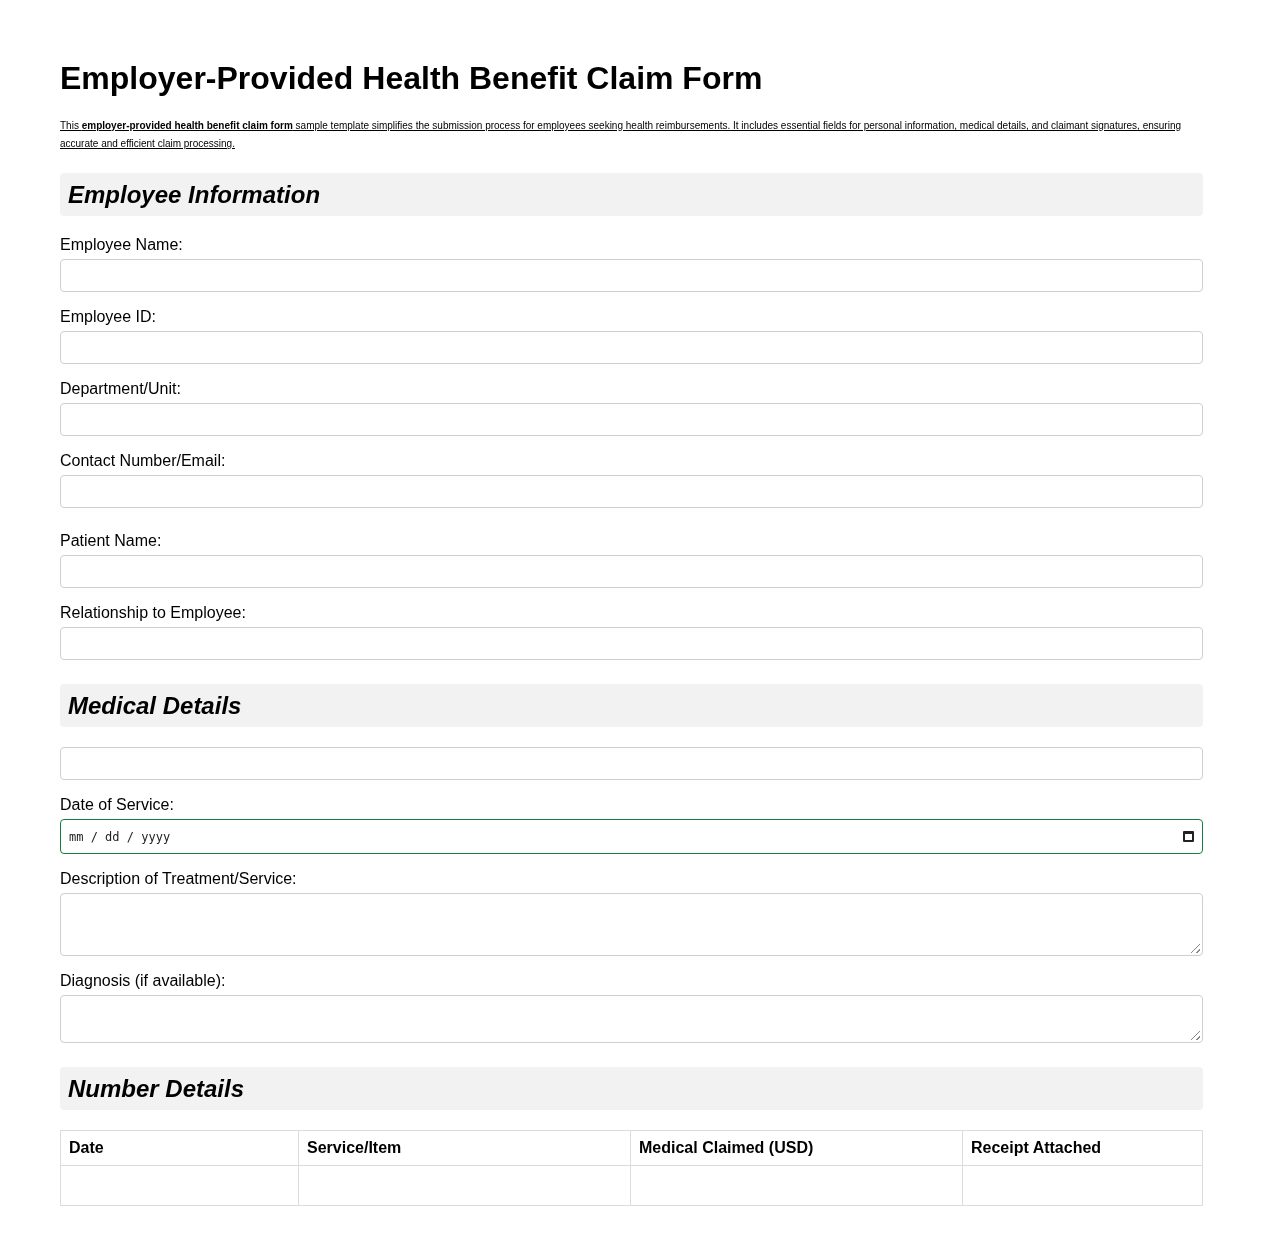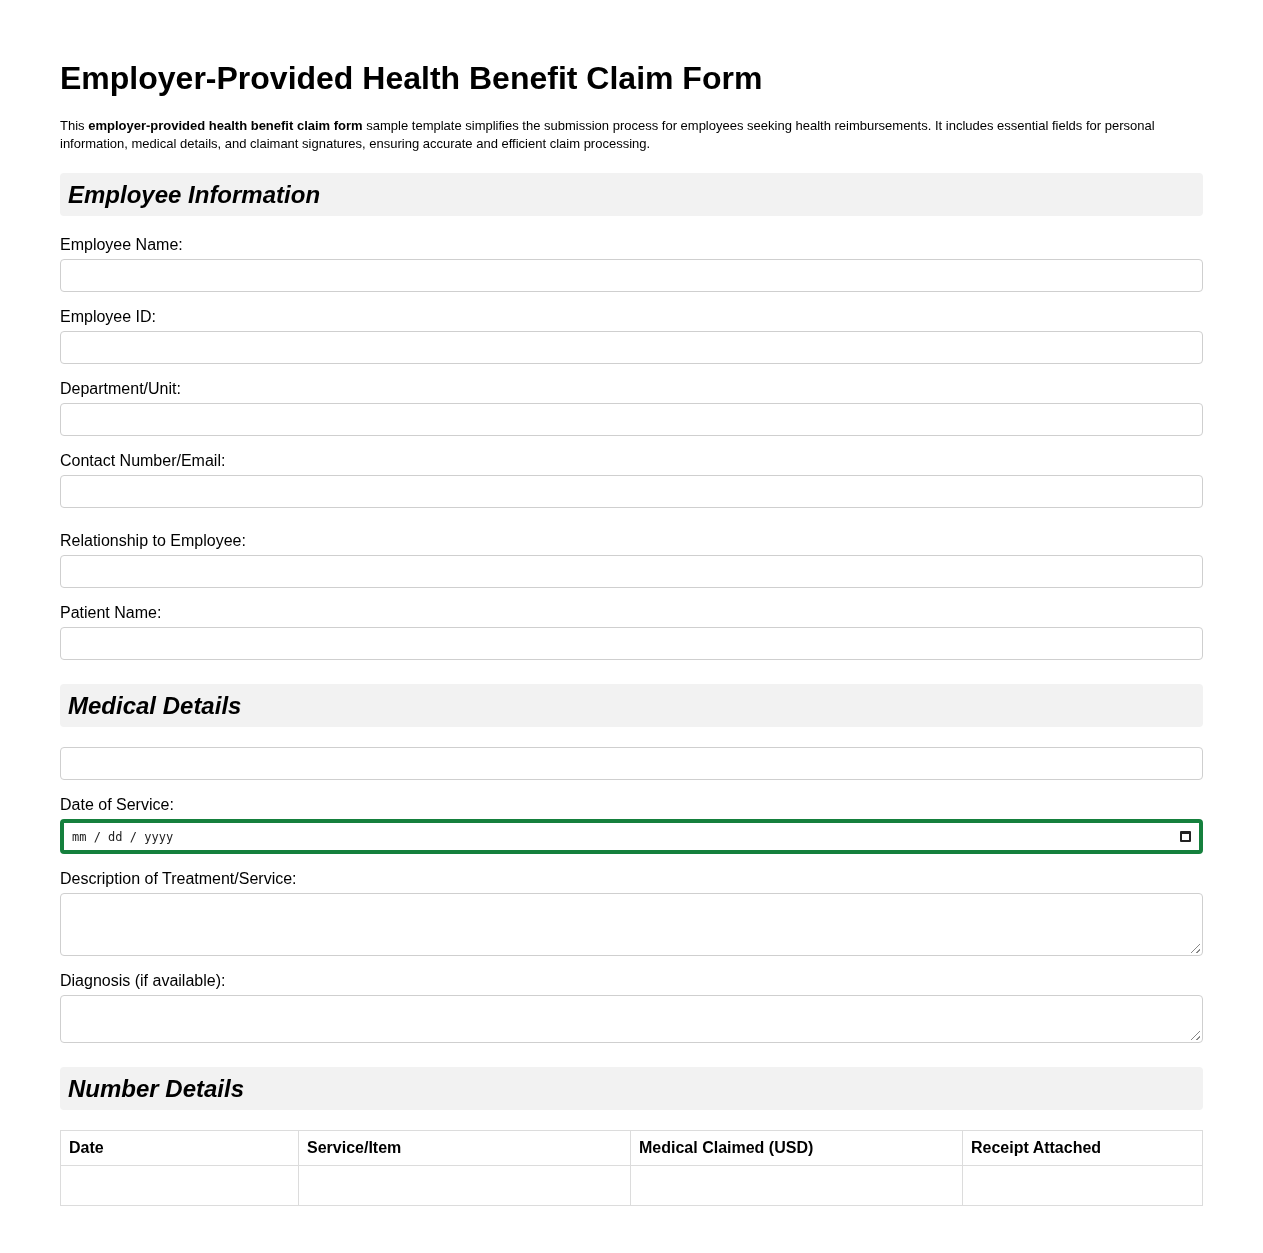--- a/index.html
+++ b/index.html
@@ -13,23 +13,24 @@
   }
   .page { padding: 0 60px; }
   h1 {
     font-size: 32px;
     font-weight: bold;
     margin: 0;
     padding-top: 60px;
     line-height: 37px;
   }
   .intro {
-    font-size: 13px;
+    font-size: 10px;
     line-height: 18px;
     margin: 20px 0 20px 0;
+    text-decoration: underline;
   }
   .section-header {
     background: #f2f2f2;
     border-radius: 4px;
     height: 43px;
     padding: 0 8px;
     display: flex;
     align-items: center;
     font-size: 24px;
     font-weight: bold;
@@ -52,21 +53,21 @@
     background: #fff;
     margin-bottom: 16px;
     font-family: "Liberation Sans", sans-serif;
   }
   .date-input {
     display: flex;
     align-items: center;
     justify-content: space-between;
     width: 100%;
     height: 35px;
-    border: 4px solid #15803d;
+    border: 1px solid #15803d;
     border-radius: 4px;
     background: #fff;
     padding: 0 8px;
     margin-bottom: 16px;
   }
   .date-placeholder {
     font-family: "DejaVu Sans Mono", monospace;
     font-size: 12px;
     color: #222;
   }
@@ -140,25 +141,25 @@
   </div>
   <div class="field">
     <label>Contact Number/Email:</label>
     <div class="text-input"></div>
   </div>
 
   <div class="section-gap"></div>
 
 
   <div class="field">
+    <label>Patient Name:</label>
+    <div class="text-input"></div>
+  </div>
+  <div class="field">
     <label>Relationship to Employee:</label>
-    <div class="text-input"></div>
-  </div>
-  <div class="field">
-    <label>Patient Name:</label>
     <div class="text-input"></div>
   </div>
 
   <div class="section-gap"></div>
 
   <div class="section-header">Medical Details</div>
 
   <div class="field">
     <div class="text-input"></div>
   </div>

